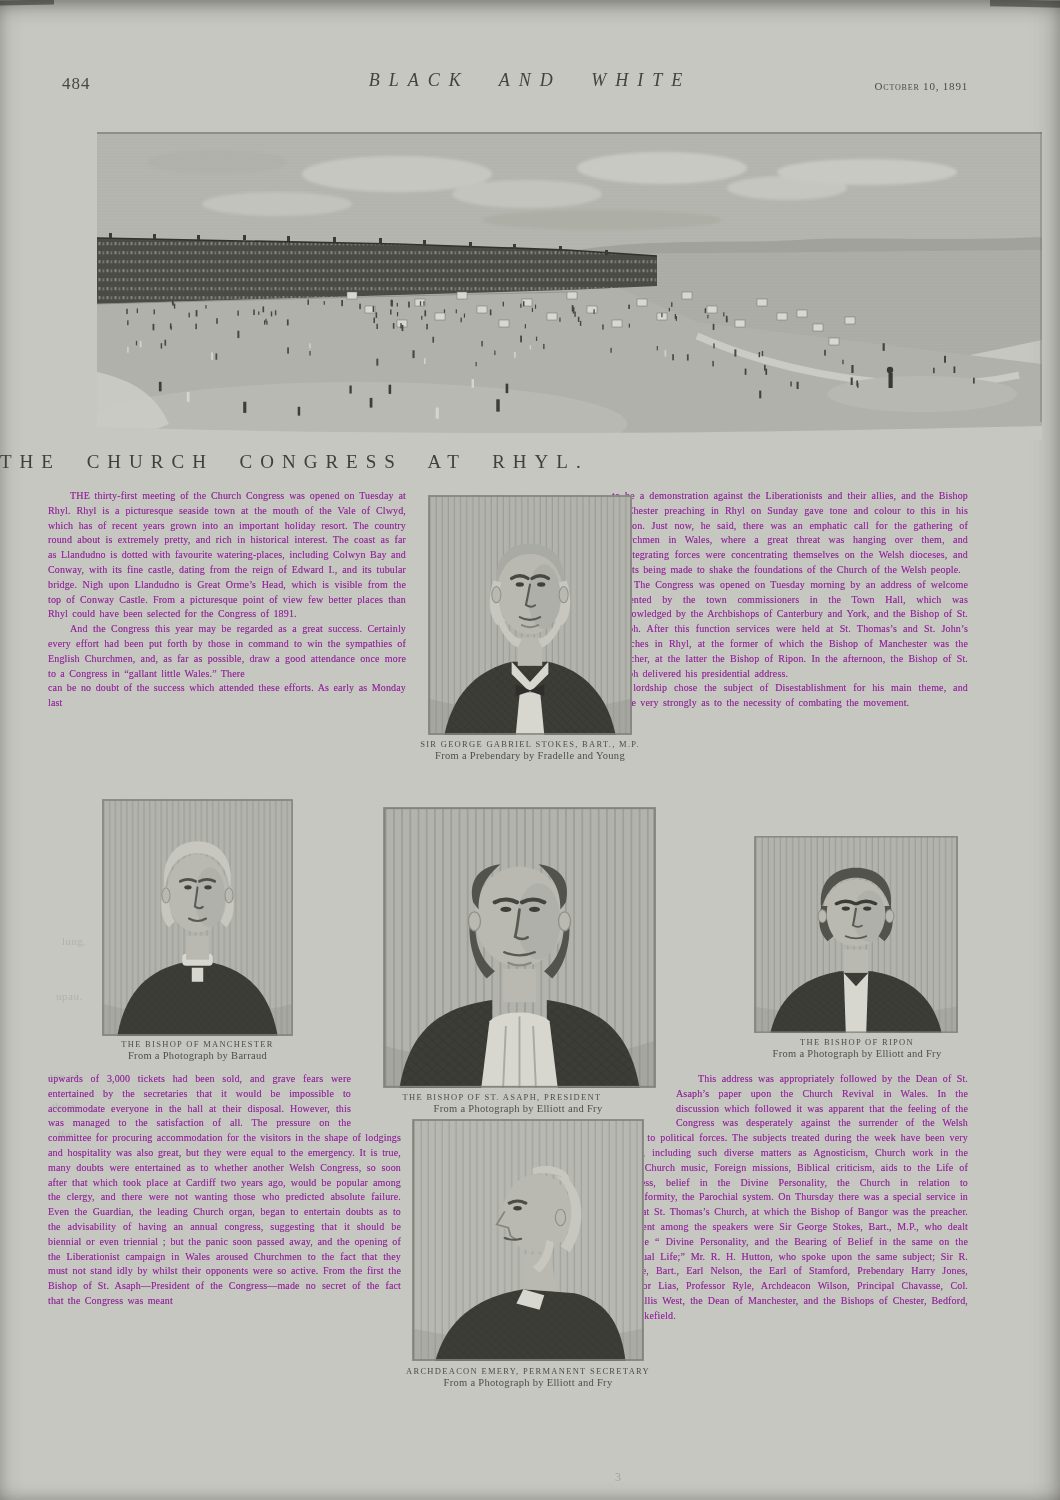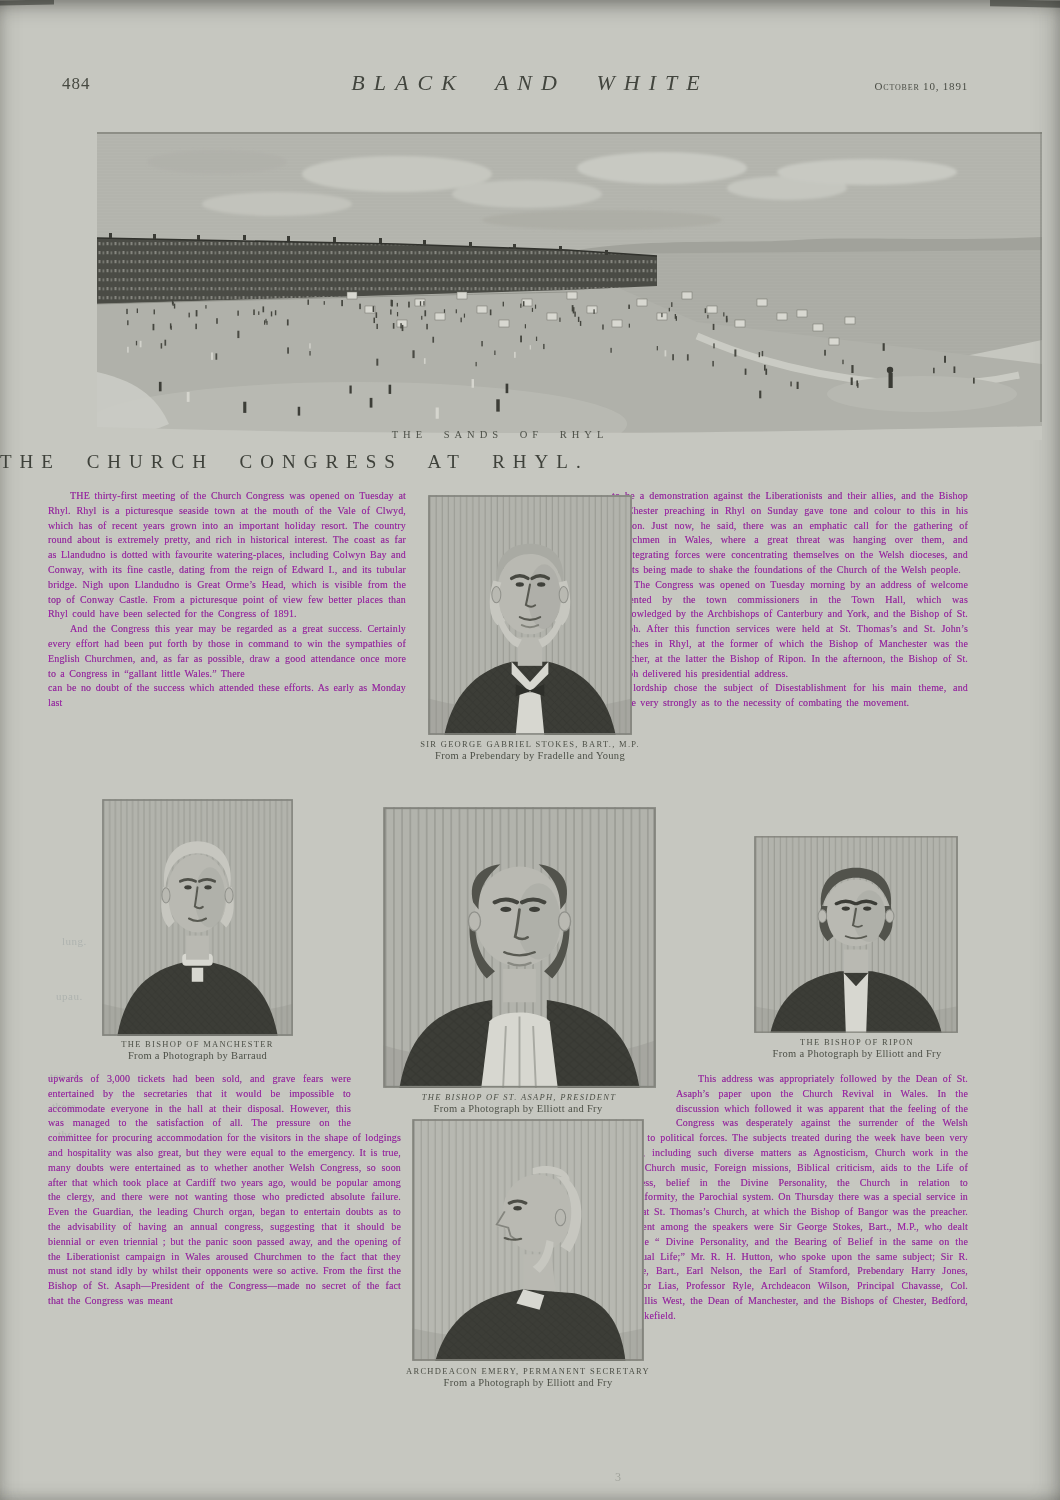--- a/index.html
+++ b/index.html
@@ -13,21 +13,21 @@
     overflow:hidden;
     font-family:"Liberation Serif","DejaVu Serif",serif;
     color:#4b4e46;
   }
   .corner{position:absolute;background:#2a2b27;opacity:.55;}
   .c-tl{left:0;top:0;width:54px;height:5px;transform:skewY(-1deg);}
   .c-tr{right:0;top:0;width:70px;height:7px;transform:skewY(1.2deg);}
   
   .hdr-num{position:absolute;left:62px;top:74px;font-size:17px;letter-spacing:1px;color:#464941;text-align:right;}
   .masthead{position:absolute;left:0;right:0;top:70px;text-align:center;
-    font-style:italic;font-size:22px;letter-spacing:9px;word-spacing:16px;color:#42453e;}
+    font-style:italic;font-size:18px;letter-spacing:9px;word-spacing:16px;color:#42453e;}
   .hdr-date{position:absolute;right:92px;top:80px;font-size:11px;letter-spacing:.8px;
     font-variant:small-caps;color:#4a4d45;}
   
   .panorama{position:absolute;left:57px;top:116px;width:945px;height:308px;}
   .panorama svg{width:100%;height:100%;display:block;}
   .pan-cap{position:absolute;left:0;right:60px;top:429px;text-align:center;
     font-size:10.5px;letter-spacing:5px;word-spacing:9px;color:#4d5048;}
   .art-title{position:absolute;left:0;right:20px;top:451px;text-align:left;
     font-size:19px;letter-spacing:8px;word-spacing:13px;color:#3e413a;}
   
@@ -306,21 +306,20 @@
           <circle cx="793" cy="238" r="3.2" fill="#3a3b35"></circle>
           <rect x="791.5" y="241" width="4.2" height="15" fill="#3a3b35"></rect>
         </g>
       <path d="M0,240 C45,250 62,270 72,292 C50,302 20,305 0,305 Z" fill="#cbccc5" opacity=".9"></path>
       <path d="M0,308 L0,295 C200,301 520,305 945,294 L945,308 Z" fill="#c6c7c0"></path>
       <path d="M0,1 L945,1" stroke="#74756d" stroke-width="1.4" opacity=".8" fill="none"></path>
       <path d="M944,0 L944,290" stroke="#74756d" stroke-width="1.2" opacity=".7" fill="none"></path>
     </svg>
   </figure>
 
-  <div class="pan-cap">THE SANDS OF RHYL</div>
   <h1 class="art-title" style="margin:0;font-weight:normal">THE CHURCH CONGRESS AT RHYL.</h1>
 
   <div class="col" style="left:48px;top:489px;width:358px;">
     <p class="ind">THE thirty-first meeting of the Church Congress was opened on Tuesday at Rhyl.  Rhyl is a picturesque seaside town at the mouth of the Vale of Clwyd, which has of recent years grown into an important holiday resort.  The country round about is extremely pretty, and rich in historical interest.  The coast as far as Llandudno is dotted with favourite watering-places, including Colwyn Bay and Conway, with its fine castle, dating from the reign of Edward I., and its tubular bridge.  Nigh upon Llandudno is Great Orme’s Head, which is visible from the top of Conway Castle.  From a picturesque point of view few better places than Rhyl could have been selected for the Congress of 1891.</p>
     <p class="ind">And the Congress this year may be regarded as a great success.  Certainly every effort had been put forth by those in command to win the sympathies of English Churchmen, and, as far as possible, draw a good attendance once more to a Congress in “gallant little Wales.”  There</p>
     <p class="mr">can be no doubt of the success which attended these efforts.  As early as Monday last</p>
   </div>
 
   <div class="col" style="left:612px;top:489px;width:356px;">
     <p>to be a demonstration against the Liberationists and their allies, and the Bishop of Chester preaching in Rhyl on Sunday gave tone and colour to this in his sermon.  Just now, he said, there was an emphatic call for the gathering of Churchmen in Wales, where a great threat was hanging over them, and disintegrating forces were concentrating themselves on the Welsh dioceses, and efforts being made to shake the foundations of the Church of the Welsh people.</p>
@@ -410,21 +409,21 @@
       <ellipse cx="45" cy="43" rx="2" ry="1.1" fill="#3d3e38"></ellipse>
       <ellipse cx="55.5" cy="43" rx="2" ry="1.1" fill="#3d3e38"></ellipse>
       <path d="M50,43 C49.3,49 49,52 48.4,54.5 q2.6,1.8 4.6,.2" class="p-line"></path>
       <path d="M44.5,61 q5.5,2.6 11,0" class="p-line"></path>
       <path d="M46,65.5 q4,2 8,0" class="p-line" opacity=".5"></path>
       <ellipse cx="33.5" cy="48" rx="2.2" ry="4" class="p-skin" stroke="#8f908a" stroke-width=".5"></ellipse>
       <ellipse cx="66.5" cy="48" rx="2.2" ry="4" class="p-skin" stroke="#8f908a" stroke-width=".5"></ellipse>
       <rect x=".5" y=".5" width="99" height="117" class="p-edge"></rect>
     </svg>
   </figure>
-  <div class="pcap" style="left:359px;top:1092px;width:320px;font-style:italic;">THE BISHOP OF ST. ASAPH, PRESIDENT</div>
+  <div class="pcap" style="left:342px;top:1092px;width:320px;">THE BISHOP OF ST. ASAPH, PRESIDENT</div>
   <div class="pcredit" style="left:358px;top:1103px;width:320px;">From a Photograph by Elliott and Fry</div>
 
   <figure class="portrait" style="left:754px;top:836px;width:204px;height:197px;">
     <svg viewBox="0 0 100 118" preserveAspectRatio="none">
       <rect width="100" height="118" class="p-bg"></rect>
       <rect width="100" height="118" fill="url(#vh)" opacity=".55"></rect>
       <path d="M0,118 h100 v-16 C68,110 32,110 0,102 Z" fill="#8f9089" opacity=".3"></path>
       <path d="M8,118 C13,92 28,84 42,81 L58,81 C72,84 87,92 92,118 Z" class="p-coat"></path>
       <path d="M8,118 C13,92 28,84 42,81 L58,81 C72,84 87,92 92,118 Z" fill="url(#xh)" opacity=".35"></path>
       <path d="M44,82 L50,90 L56,82 L55,118 L45,118 Z" class="p-white"></path>

